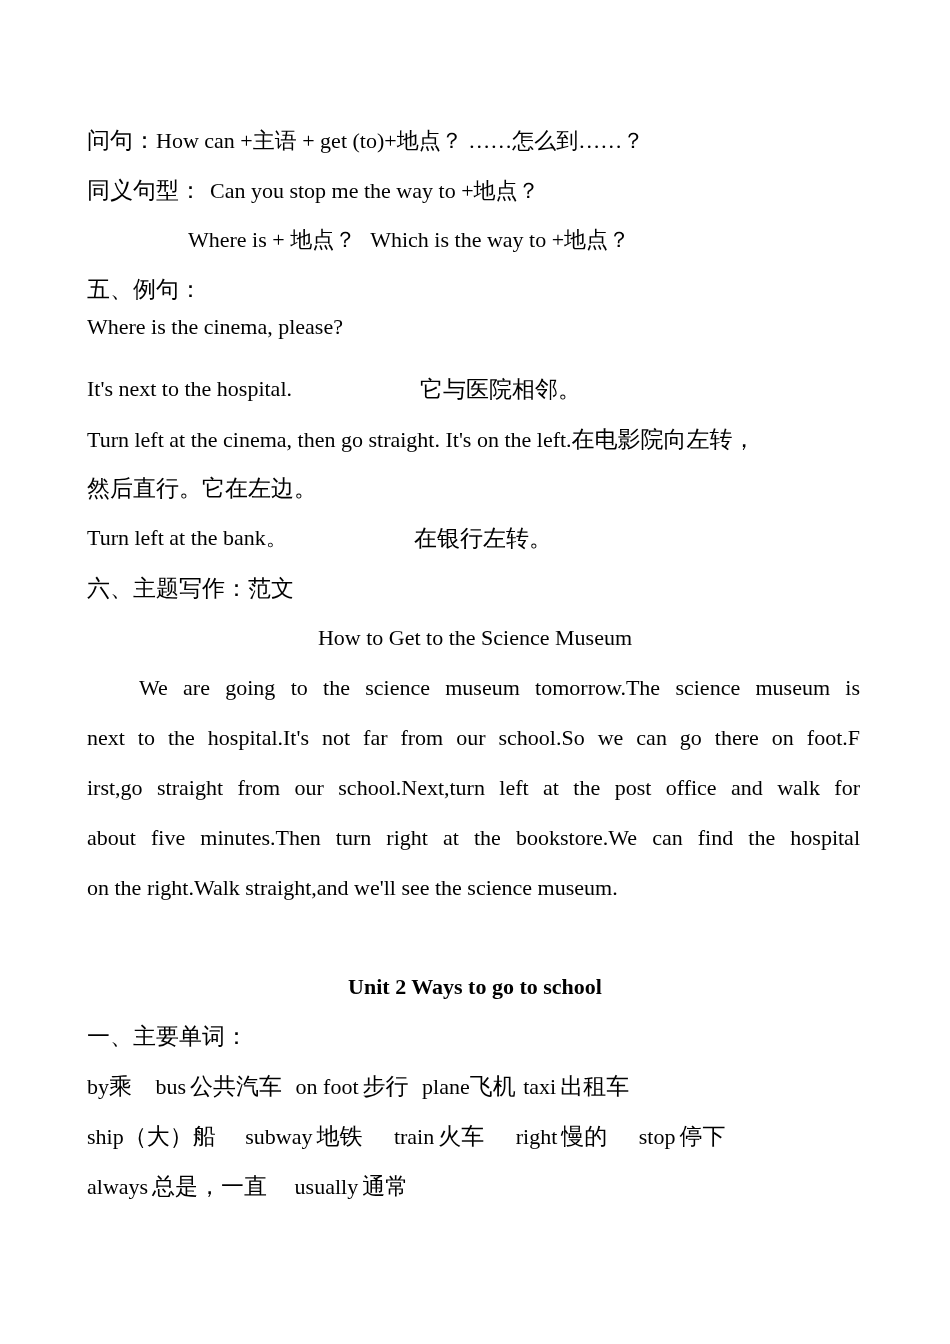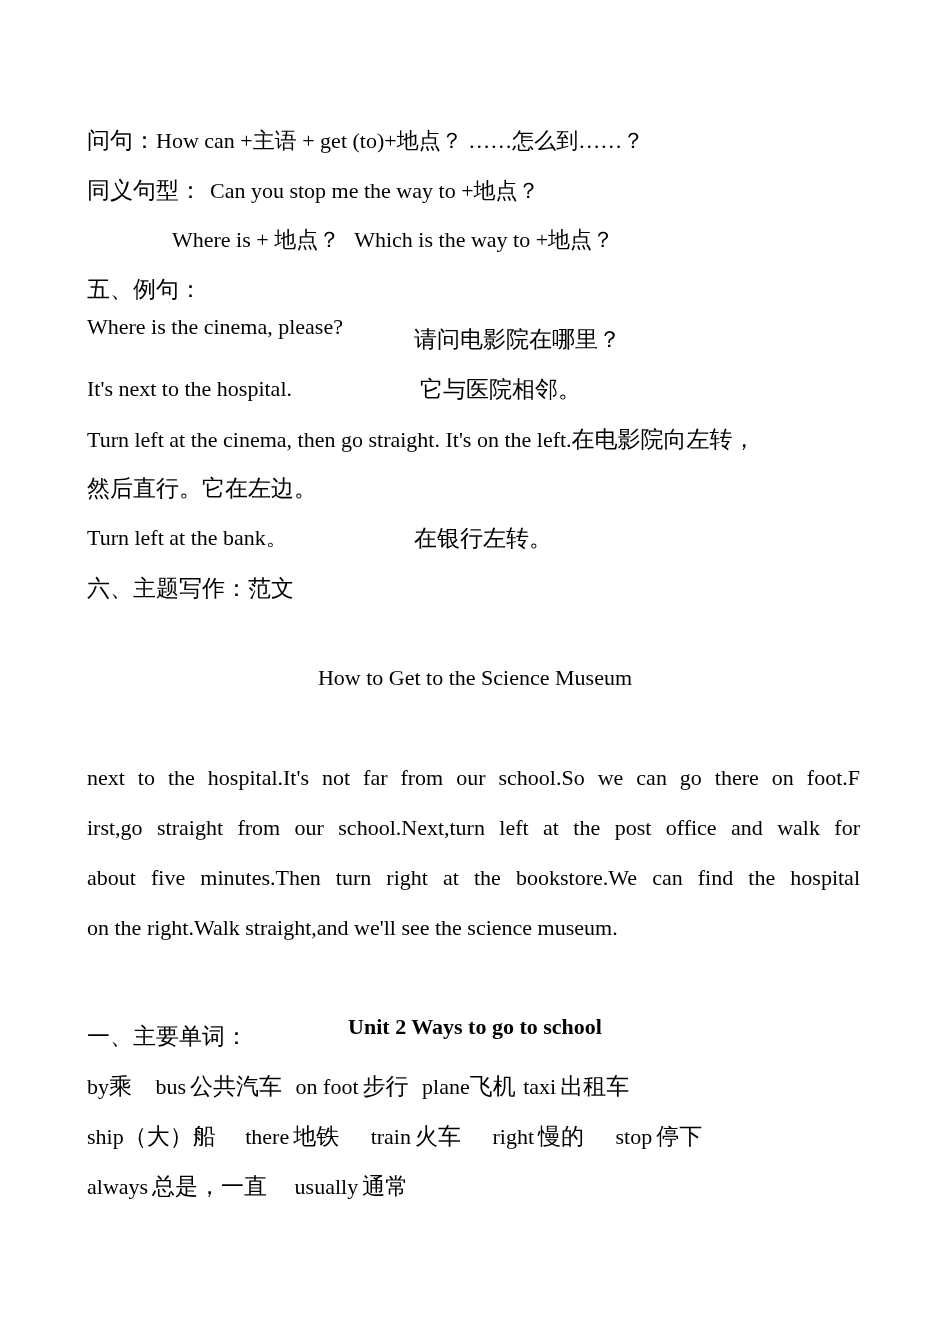--- a/index.html
+++ b/index.html
@@ -29,21 +29,20 @@
       line-height: 30px;
       height: 30px;
     }
     .cjk {
       font-family: "DejaVu Sans", "Liberation Sans", sans-serif;
       font-size: 23px;
     }
     .en {
       font-family: "Liberation Serif", "DejaVu Serif", serif;
       font-size: 22px;
-      margin-top: 40px;
     }
     .center {
       left: 0;
       width: 950px;
       text-align: center;
     }
     .bold { font-weight: bold; }
     .gap { display: inline-block; }
     .justify {
       position: absolute;
@@ -64,30 +63,29 @@
 <div class="page">
 
   <div class="line" style="top:125px;">
     <span class="cjk">问句：</span><span class="en">How can +主语 + get (to)+地点？ ……怎么到……？</span>
   </div>
 
   <div class="line" style="top:175px;">
     <span class="cjk">同义句型：</span><span class="gap" style="width:8px;"></span><span class="en">Can you stop me the way to +地点？</span>
   </div>
 
-  <div class="line" style="top:225px; left:172px;">
+  <div class="line" style="top:225px; left:188px;">
     <span class="en">Where is + 地点？</span><span class="gap" style="width:14px;"></span><span class="en">Which is the way to +地点？</span>
   </div>
 
   <div class="line cjk" style="top:274px;">五、例句：</div>
 
   <div class="line" style="top:312px;">
     <span class="en">Where is the cinema, please?</span>
   </div>
-  <div class="line cjk" style="top:324px; left:414px;">请问电影院在哪里？</div>
 
   <div class="line" style="top:374px;">
     <span class="en">It's next to the hospital.</span>
   </div>
   <div class="line cjk" style="top:374px; left:420px;">它与医院相邻。</div>
 
   <div class="line" style="top:424px;">
     <span class="en">Turn left at the cinema, then go straight. It's on the left.</span><span class="cjk">在电影院向左转，</span>
   </div>
 
@@ -95,40 +93,41 @@
 
   <div class="line" style="top:523px;">
     <span class="en">Turn left at the bank。</span>
   </div>
   <div class="line cjk" style="top:523px; left:414px;">在银行左转。</div>
 
   <div class="line cjk" style="top:573px;">六、主题写作：范文</div>
 
   <div class="line en center" style="top:623px;">How to Get to the Science Museum</div>
 
+  <div class="justify en indent" style="top:673px; width:721px;">We are going to the science museum tomorrow.The science museum is</div>
   <div class="justify en" style="top:723px;">next to the hospital.It's not far from our school.So we can go there on foot.F</div>
   <div class="justify en" style="top:773px;">irst,go straight from our school.Next,turn left at the post office and walk for</div>
   <div class="justify en" style="top:823px;">about five minutes.Then turn right at the bookstore.We can find the hospital</div>
   <div class="justify en last" style="top:873px;">on the right.Walk straight,and we'll see the science museum.</div>
 
   <div class="line en center bold" style="top:972px;">Unit 2 Ways to go to school</div>
 
   <div class="line cjk" style="top:1021px;">一、主要单词：</div>
 
   <div class="line" style="top:1071px;">
     <span><span class="en">by</span><span class="cjk">乘</span></span><span class="gap" style="width:18px;"></span>
     <span><span class="en">bus</span><span class="gap" style="width:4px;"></span><span class="cjk">公共汽车</span></span><span class="gap" style="width:8px;"></span>
     <span><span class="en">on foot</span><span class="gap" style="width:4px;"></span><span class="cjk">步行</span></span><span class="gap" style="width:8px;"></span>
     <span><span class="en">plane</span><span class="cjk">飞机</span></span><span class="gap" style="width:2px;"></span>
     <span><span class="en">taxi</span><span class="gap" style="width:4px;"></span><span class="cjk">出租车</span></span>
   </div>
 
   <div class="line" style="top:1121px;">
     <span><span class="en">ship</span><span class="cjk">（大）船</span></span><span class="gap" style="width:24px;"></span>
-    <span><span class="en">there</span><span class="gap" style="width:4px;"></span><span class="cjk">地铁</span></span><span class="gap" style="width:26px;"></span>
+    <span><span class="en">subway</span><span class="gap" style="width:4px;"></span><span class="cjk">地铁</span></span><span class="gap" style="width:26px;"></span>
     <span><span class="en">train</span><span class="gap" style="width:4px;"></span><span class="cjk">火车</span></span><span class="gap" style="width:26px;"></span>
     <span><span class="en">right</span><span class="gap" style="width:4px;"></span><span class="cjk">慢的</span></span><span class="gap" style="width:26px;"></span>
     <span><span class="en">stop</span><span class="gap" style="width:4px;"></span><span class="cjk">停下</span></span>
   </div>
 
   <div class="line" style="top:1171px;">
     <span><span class="en">always</span><span class="gap" style="width:4px;"></span><span class="cjk">总是，一直</span></span><span class="gap" style="width:22px;"></span>
     <span><span class="en">usually</span><span class="gap" style="width:4px;"></span><span class="cjk">通常</span></span>
   </div>
 

